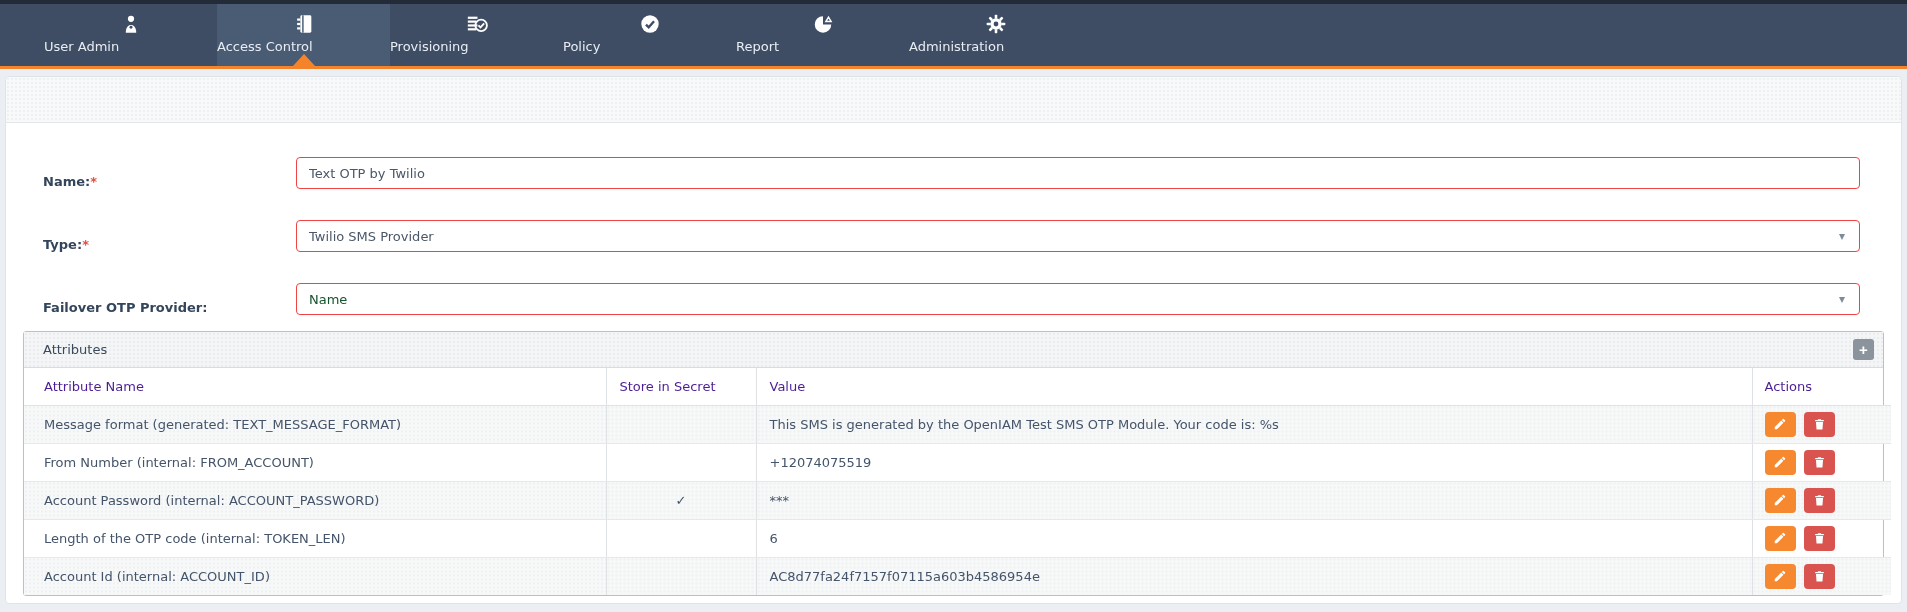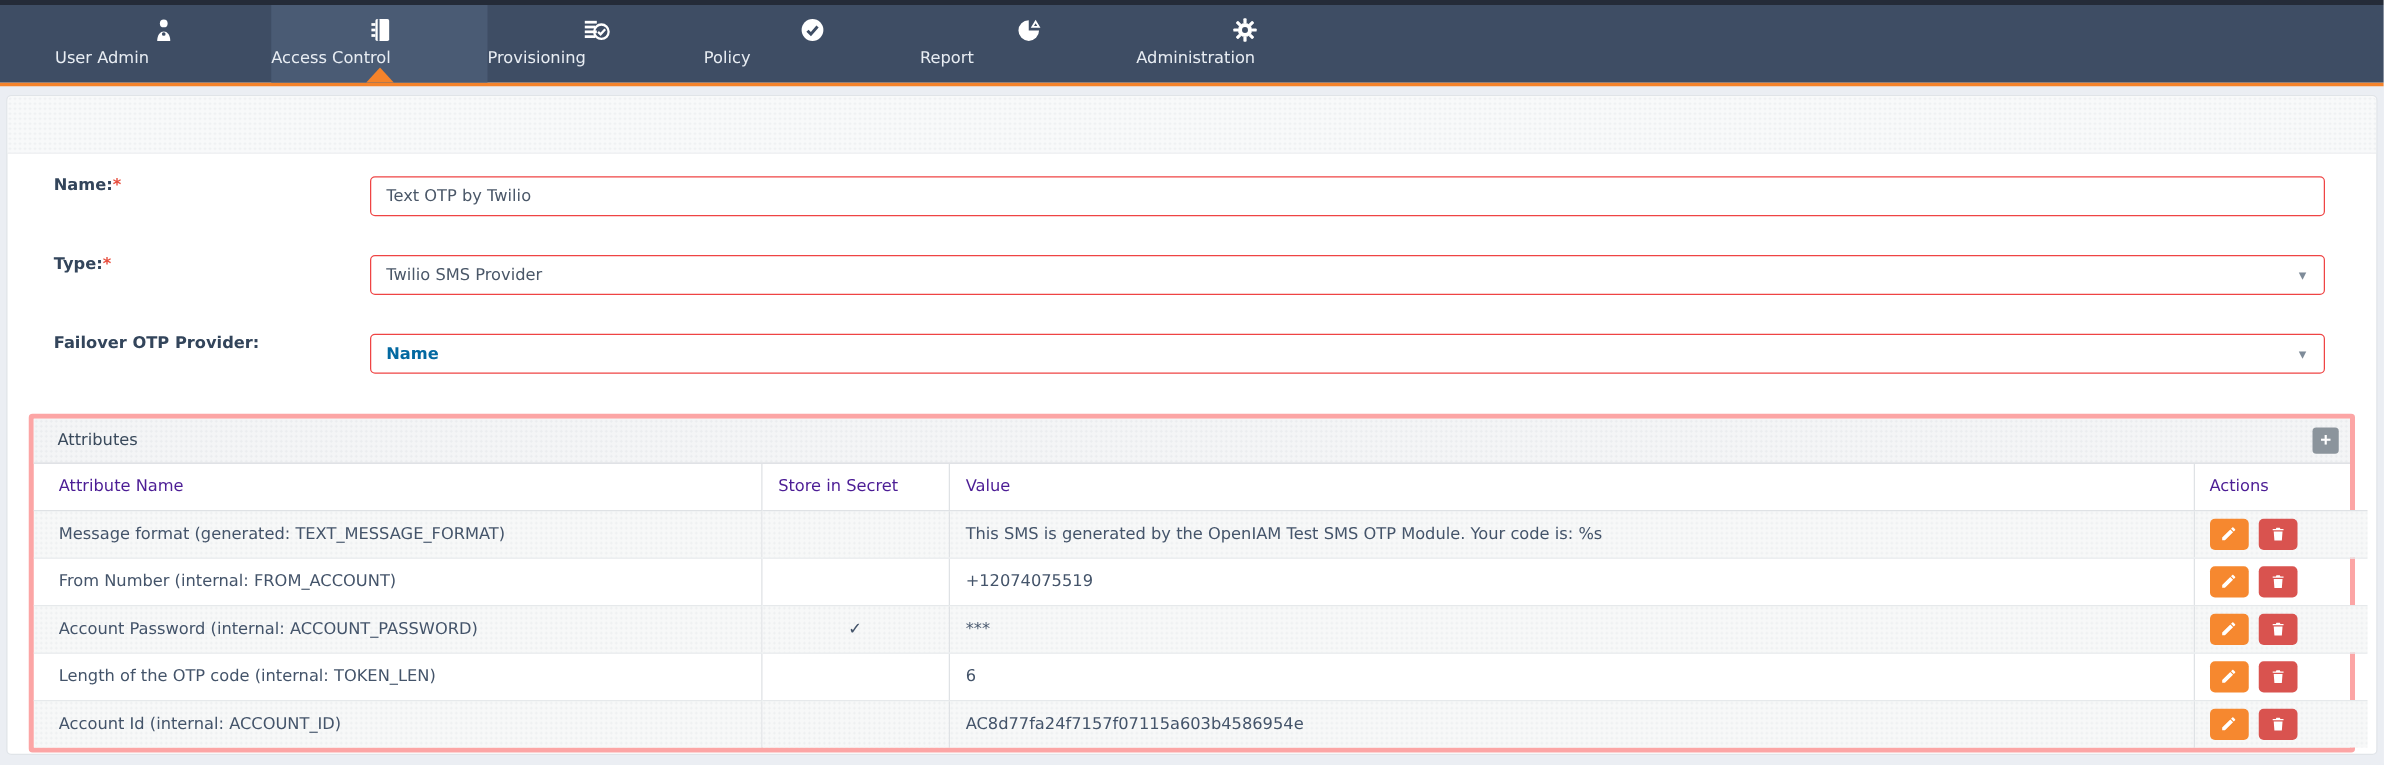--- a/index.html
+++ b/index.html
@@ -47,45 +47,45 @@
     height: 46px;
     background: #f8f9fa;
     background-image: radial-gradient(#eef0f2 1px, transparent 1px);
     background-size: 4px 4px;
     border-bottom: 1px solid #e4e7ea;
     border-radius: 4px 4px 0 0;
   }
 
   
   .form-area { padding-top: 18px; }
-  .field-row { display: flex; align-items: flex-start; height: 48px; margin-bottom: 15px; }
+  .field-row { display: flex; align-items: flex-end; height: 48px; margin-bottom: 15px; }
   .field-label {
     width: 290px; padding-left: 37px;
     font-size: 13px; font-weight: bold; color: #33455b;
   }
   .req { color: #e74c3c; font-weight: bold; }
   .field-input-wrap { width: 1564px; position: relative; }
   .text-input, .select-box {
     width: 100%; height: 32px;
     border: 1px solid #ef4444; border-radius: 4px;
     background: #fff;
     font-family: "DejaVu Sans", "Liberation Sans", sans-serif;
     font-size: 13px; color: #4a5768;
     padding: 0 12px;
     outline: none;
   }
   .select-box { display: flex; align-items: center; cursor: pointer; }
   .select-box .sel-text { flex: 1; }
-  .select-box .placeholder { color: #0369a1; font-weight: bold; }
+  .select-box .placeholder { color: #14532d; }
   .caret { color: #7e8b99; font-size: 12px; margin-right: 2px; }
 
   
   .attr-box {
     margin: 16px 17px 0 17px;
-    border: 4px solid #fca5a5;
+    border: 1px solid #fca5a5;
     border-radius: 3px;
   }
   .attr-header {
     height: 36px;
     background: #f4f5f6;
     background-image: radial-gradient(#eaecee 1px, transparent 1px);
     background-size: 4px 4px;
     border-bottom: 1px solid #d9dcdf;
     display: flex; align-items: center;
   }

